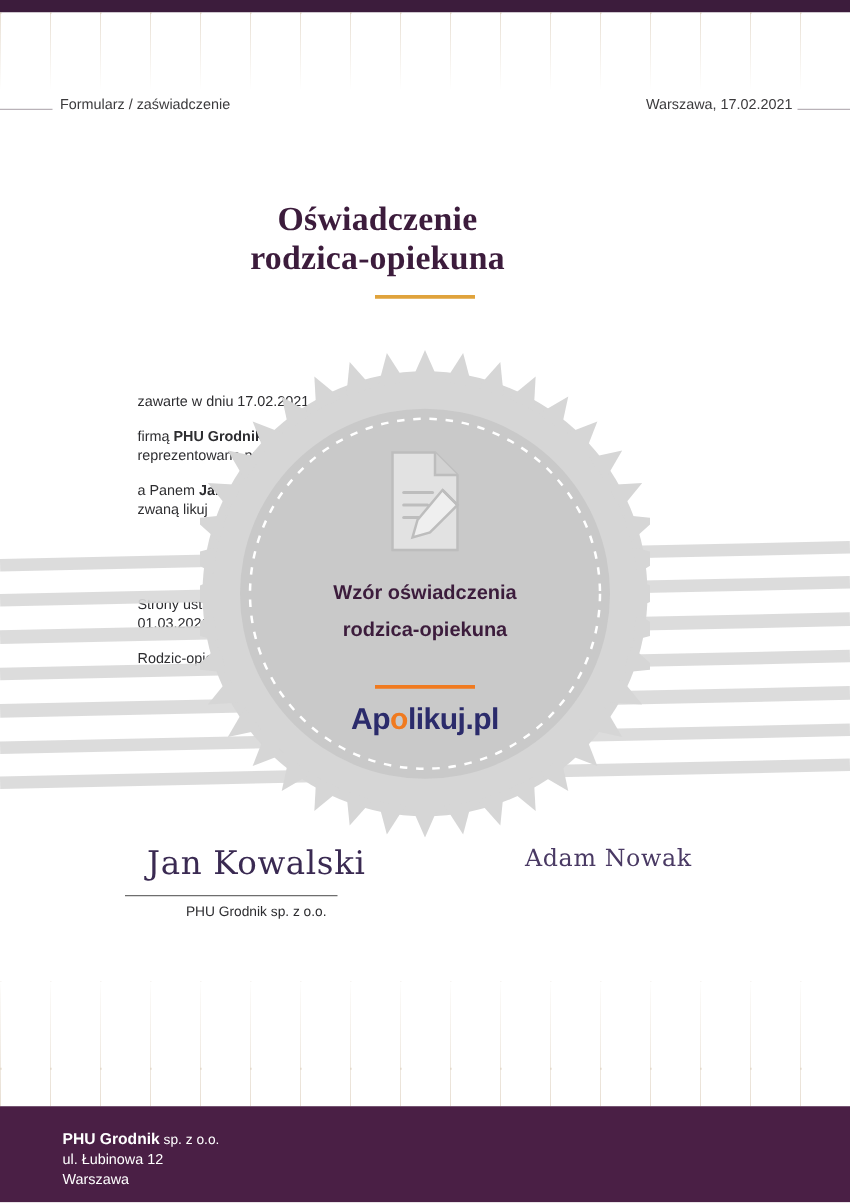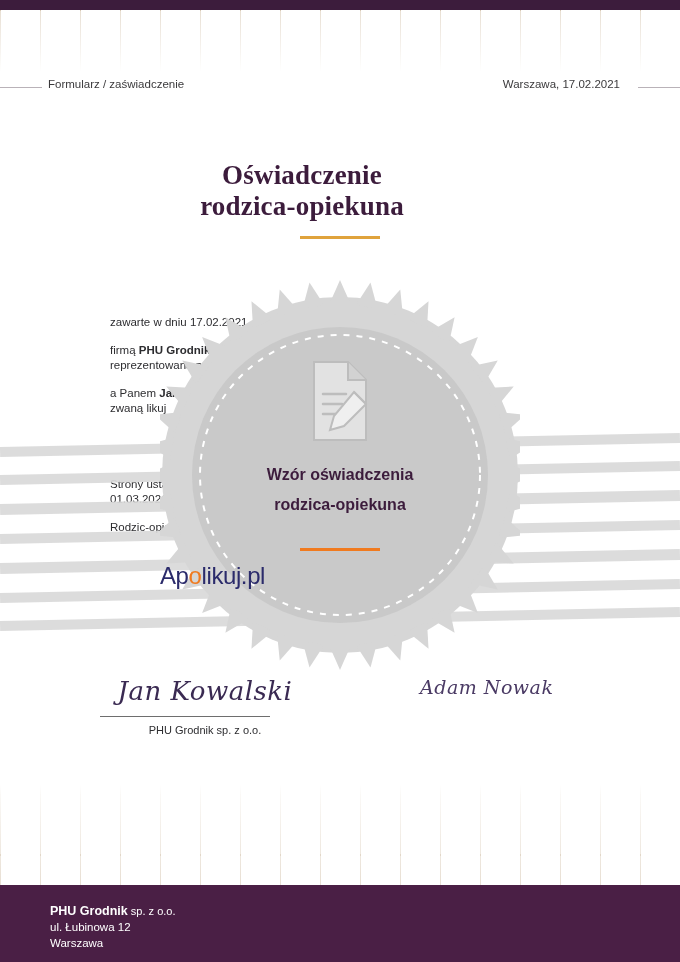--- a/index.html
+++ b/index.html
@@ -96,21 +96,21 @@
   .rule-right { right: 0; width: 42px; }
   .header-left-text {
     position: absolute;
     left: 48px;
     top: 0;
     font-size: 11.5px;
     color: #3b3a3c;
   }
   .header-right-text {
     position: absolute;
-    right: 60px;
+    right: 46px;
     top: 0;
     font-size: 11.5px;
     color: #3b3a3c;
   }
 
   
   .doc-title {
     position: absolute;
     left: 0;
     top: 160px;
@@ -186,23 +186,23 @@
     top: 268px;
     width: 80px;
     height: 3px;
     background: #f07a1f;
   }
   .stamp-logo {
     position: absolute;
     left: 0;
     top: 282px;
     width: 360px;
-    text-align: left;
+    text-align: center;
     font-size: 24px;
-    font-weight: normal;
+    font-weight: bold;
     letter-spacing: -.4px;
   }
   .stamp-logo .a { color: #2b2b6b; }
   .stamp-logo .o { color: #f07a1f; }
   .stamp-logo .rest { color: #2b2b6b; }
 
   
   .doc-icon {
     position: absolute;
     left: 148px;
@@ -221,21 +221,20 @@
   }
   .sign-right {
     position: absolute;
     left: 420px;
     top: 676px;
     width: 200px;
     text-align: left;
   }
   .sign-script {
     font-family: "DejaVu Serif", serif;
-    font-style: italic;
     font-size: 26px;
     color: #3a2a52;
     letter-spacing: .5px;
     white-space: nowrap;
   }
   .sign-script.small { font-size: 19px; color: #4a3a64; }
   .sign-caption {
     margin-top: 6px;
     font-size: 11px;
     color: #2d2d30;

